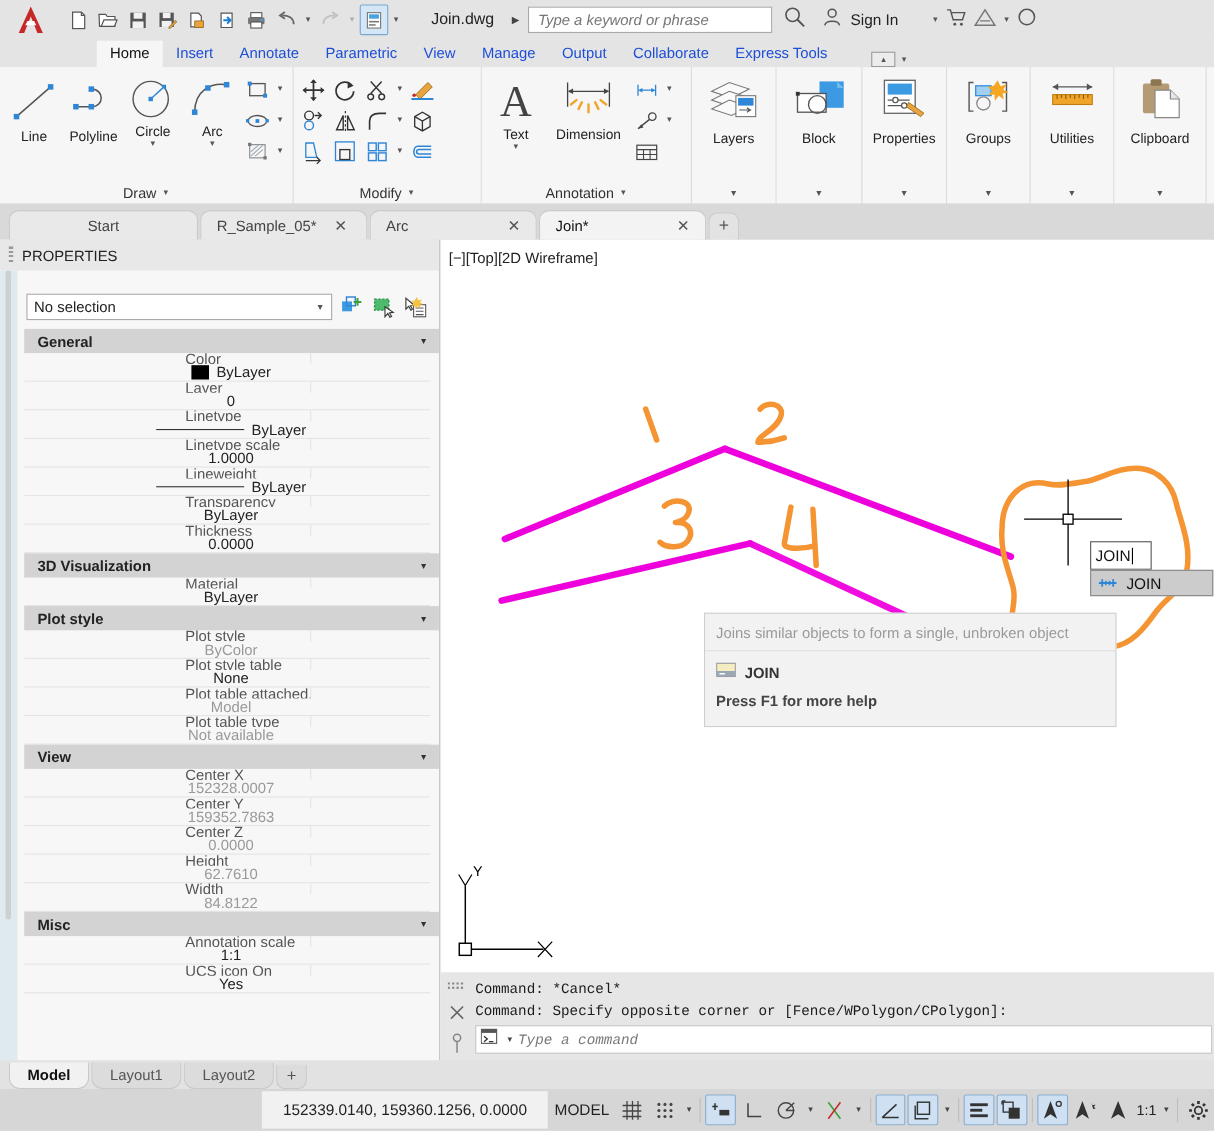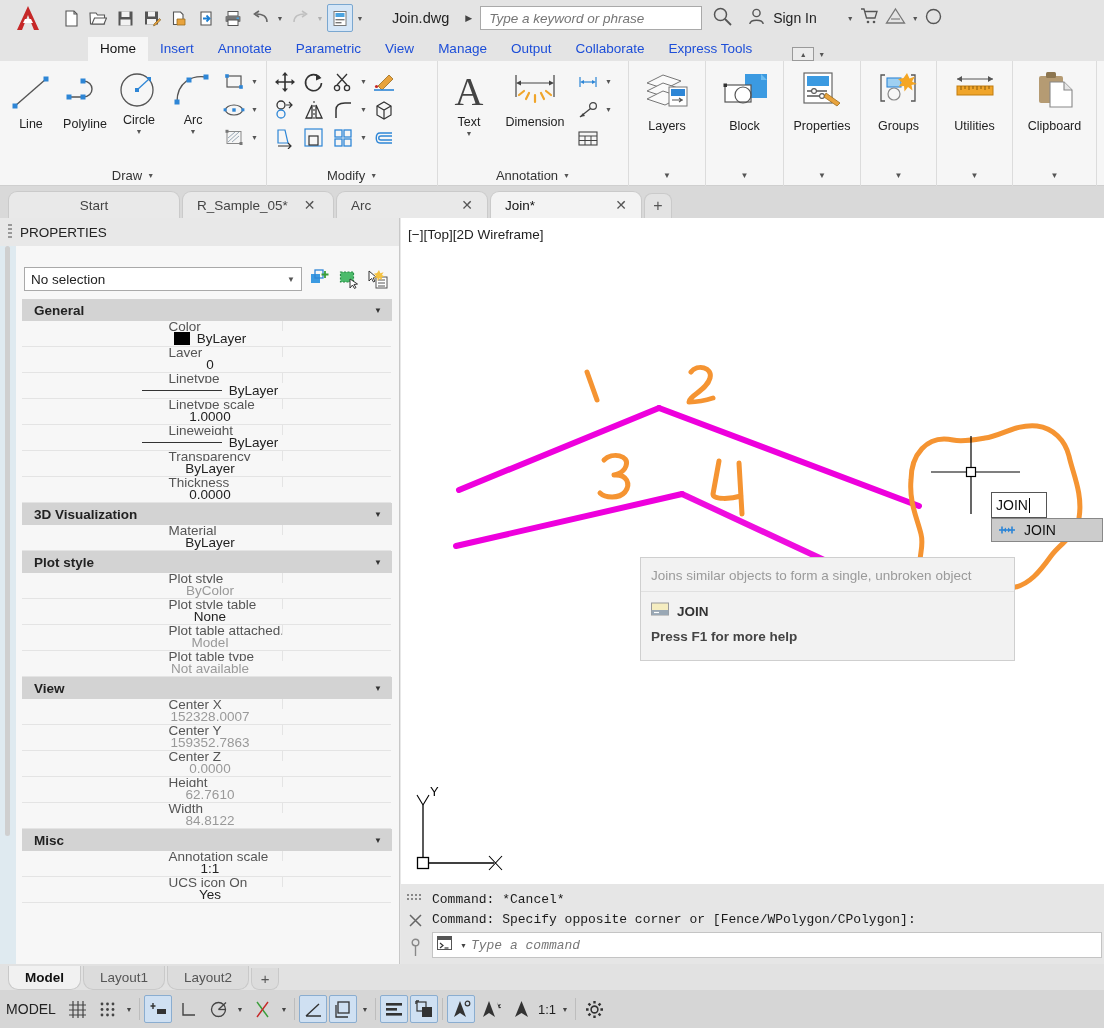--- a/index.html
+++ b/index.html
@@ -138,21 +138,21 @@
     flex: 1; height: 24px; background: #fff; border: 1px solid #a9a9a9;
     display: flex; align-items: center; padding: 0 6px; font-size: 13.5px; color: #222;
   }
   .sel-combo .cv { flex: 1; }
   .sel-combo .cc { font-size: 8px; color: #555; }
   .sel-ic { width: 22px; height: 22px; display: flex; align-items: center; justify-content: center; }
   .grp-hdr {
     height: 22px; background: #d3d3d3; display: flex; align-items: center;
     justify-content: space-between; padding: 0 10px 0 12px;
     font-size: 13.5px; font-weight: bold; color: #222;
-    margin-left: 6px; margin-right: 7px;
+    margin-left: 6px; margin-right: 0;
   }
   .grp-hdr .tri { font-size: 8px; color: #333; font-weight: normal; }
   .prow {
     display: flex; height: 26px; align-items: center;
     margin-left: 6px; margin-right: 8px;
     border-bottom: 1px solid #e4e4e4;
     flex-direction: column;
   }
   .pname {
     width: 152px; padding-left: 38px; font-size: 13.5px; color: #555;
@@ -1046,20 +1046,21 @@
 
   <div class="bottombar">
     <div class="layouttabs">
       <div class="ltab sel">Model</div>
       <div class="ltab">Layout1</div>
       <div class="ltab">Layout2</div>
       <div class="ltab-plus">+</div>
     </div>
 
     <div class="statusbar">
+      <div class="coords">152339.0140, 159360.1256, 0.0000</div>
       <div class="model-lbl">MODEL</div>
 
       <div class="sbtn">
         <svg width="19" height="19" viewBox="0 0 19 19">
             <path d="M1 5 h17 M1 10 h17 M1 15 h17 M5 1 v17 M10 1 v17 M15 1 v17" stroke="#444" stroke-width="1.2"></path>
           </svg>
       </div>
       <div class="sbtn">
         <svg width="19" height="19" viewBox="0 0 19 19">
             <g fill="#444">

